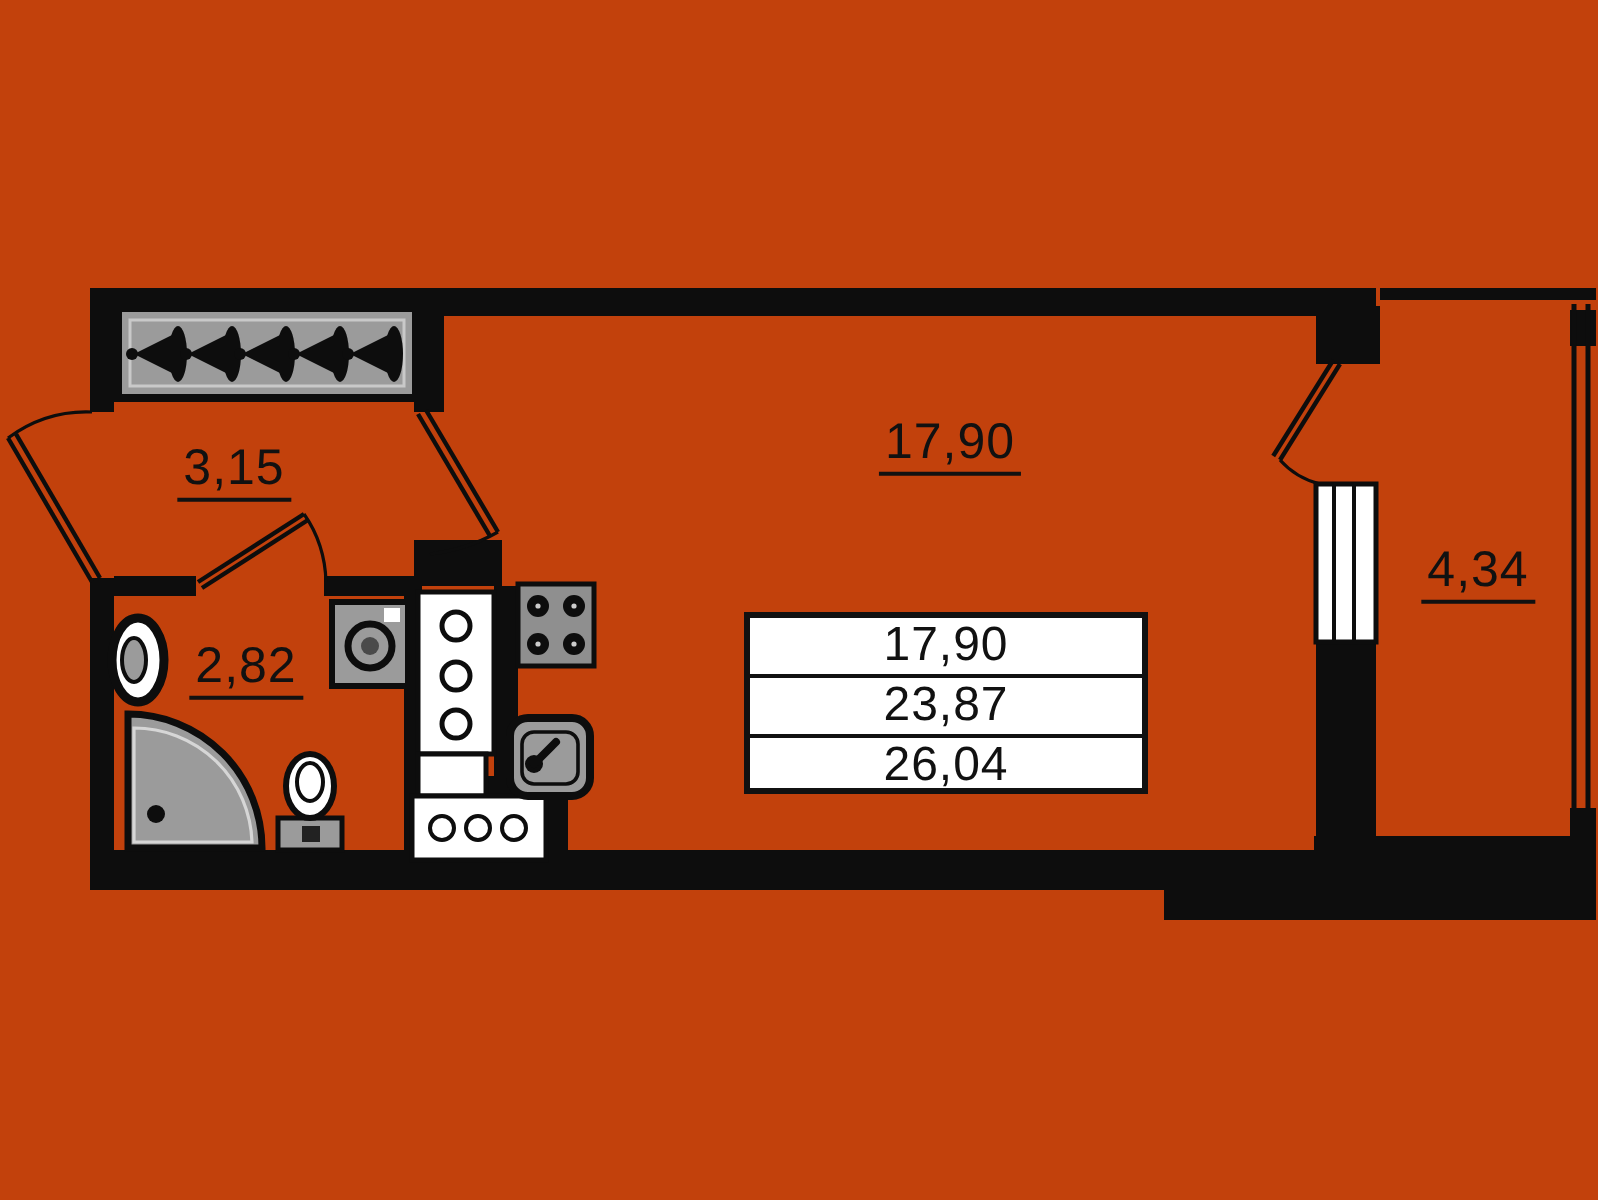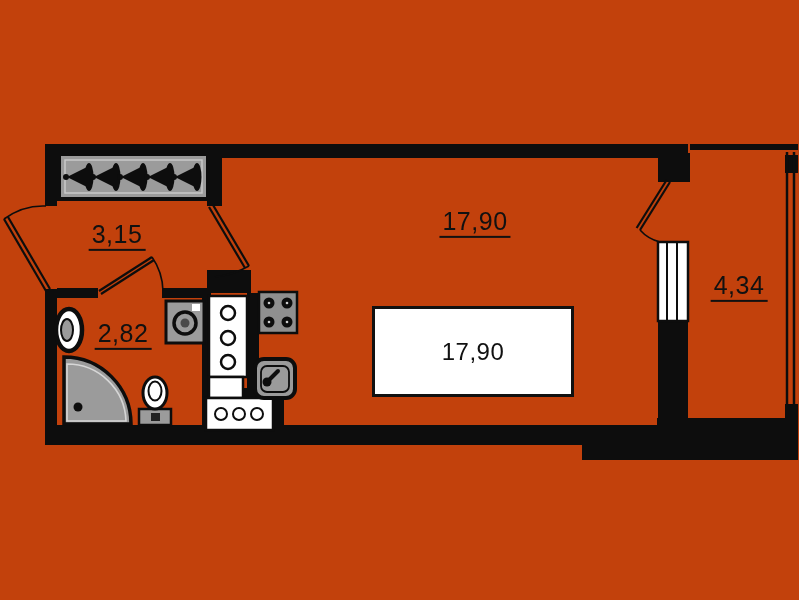--- a/index.html
+++ b/index.html
@@ -192,16 +192,18 @@
 
   <div class="area-label" style="left:123px;top:335px;">2,82</div>
 
   <div class="area-label" style="left:475px;top:223px;">17,90</div>
 
   <div class="area-label" style="left:739px;top:287px;">4,34</div>
 
   <div class="info-table">
     <div class="col-right">
       <div class="row">17,90</div>
+      <div class="row">23,87</div>
+      <div class="row">26,04</div>
     </div>
   </div>
 
 </div>
 
 </body></html>

